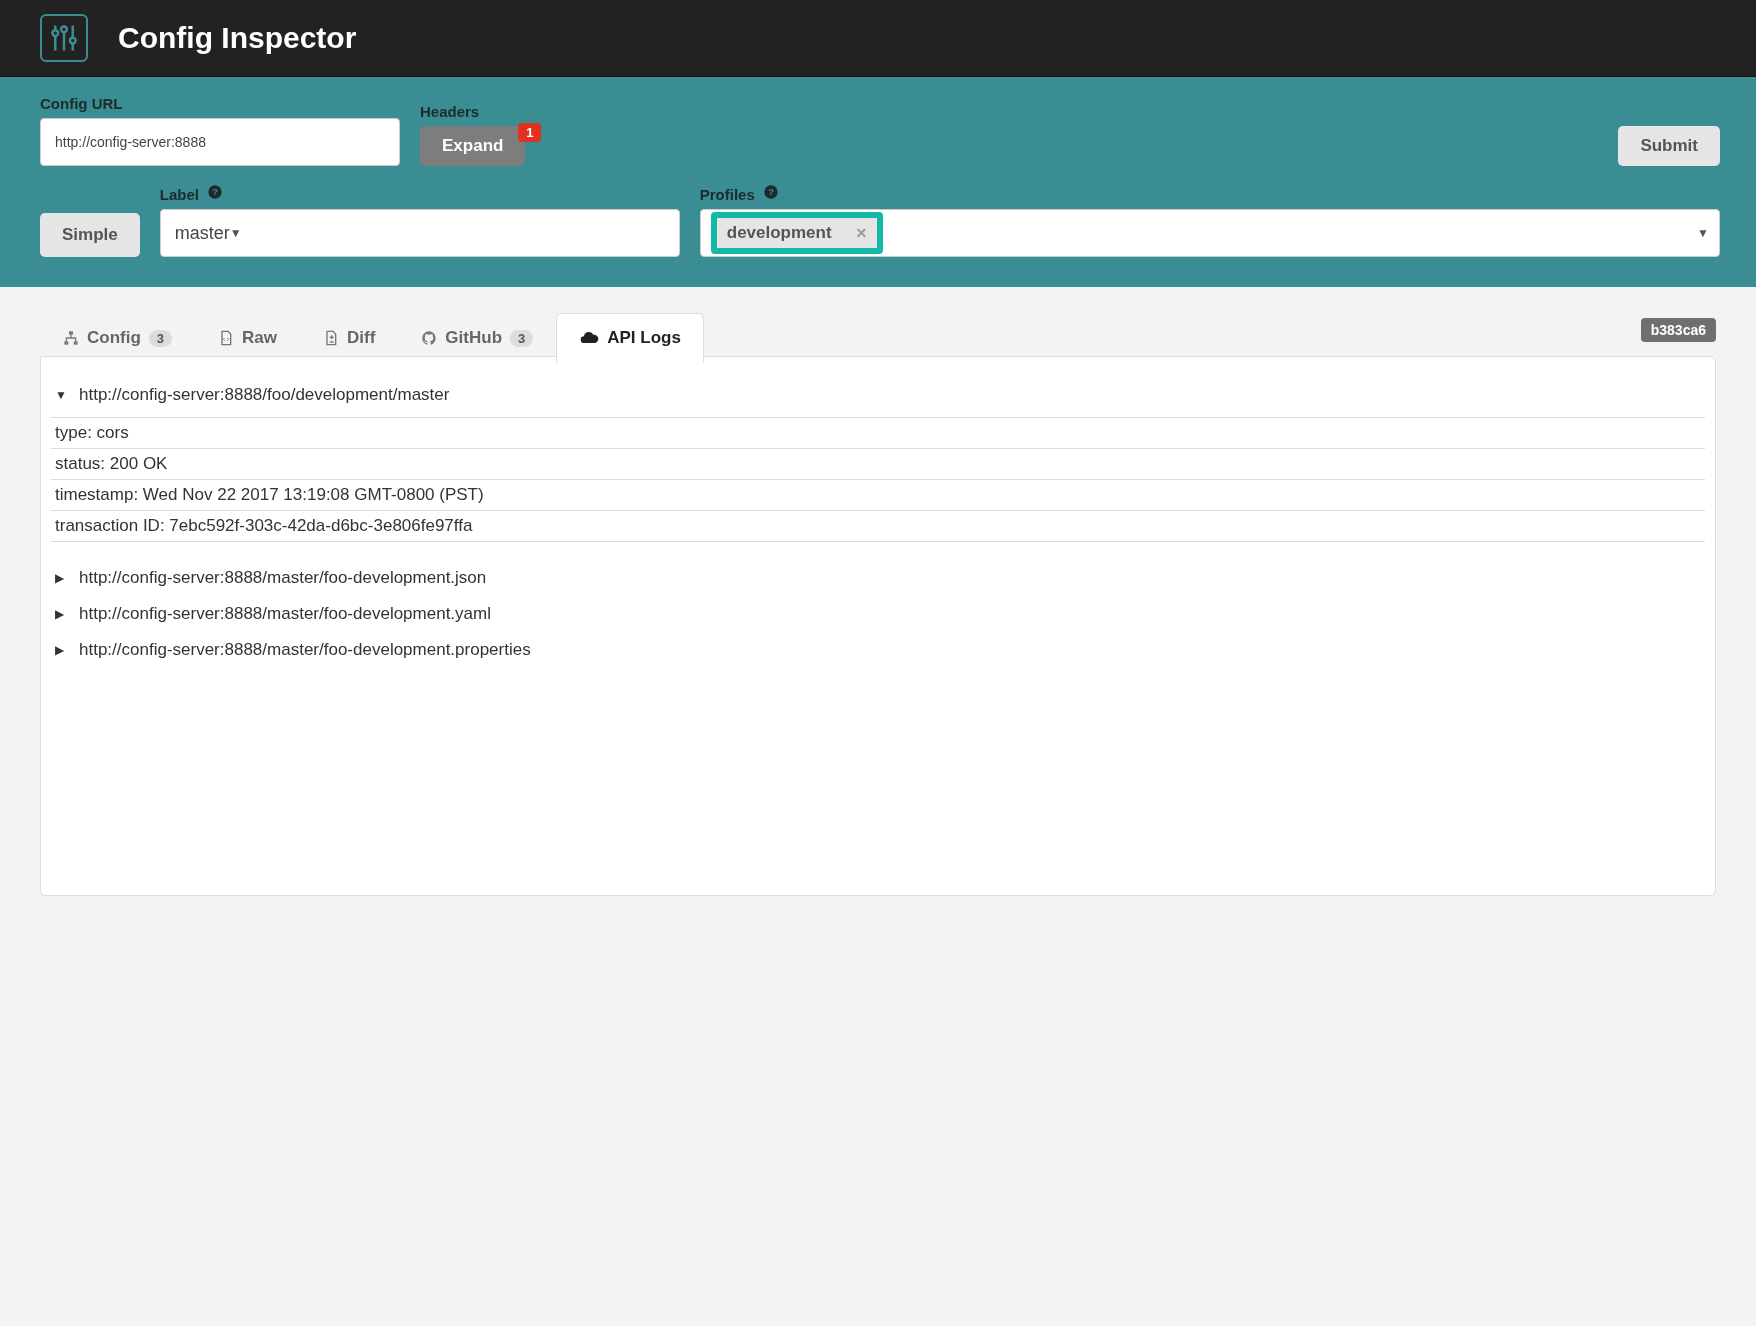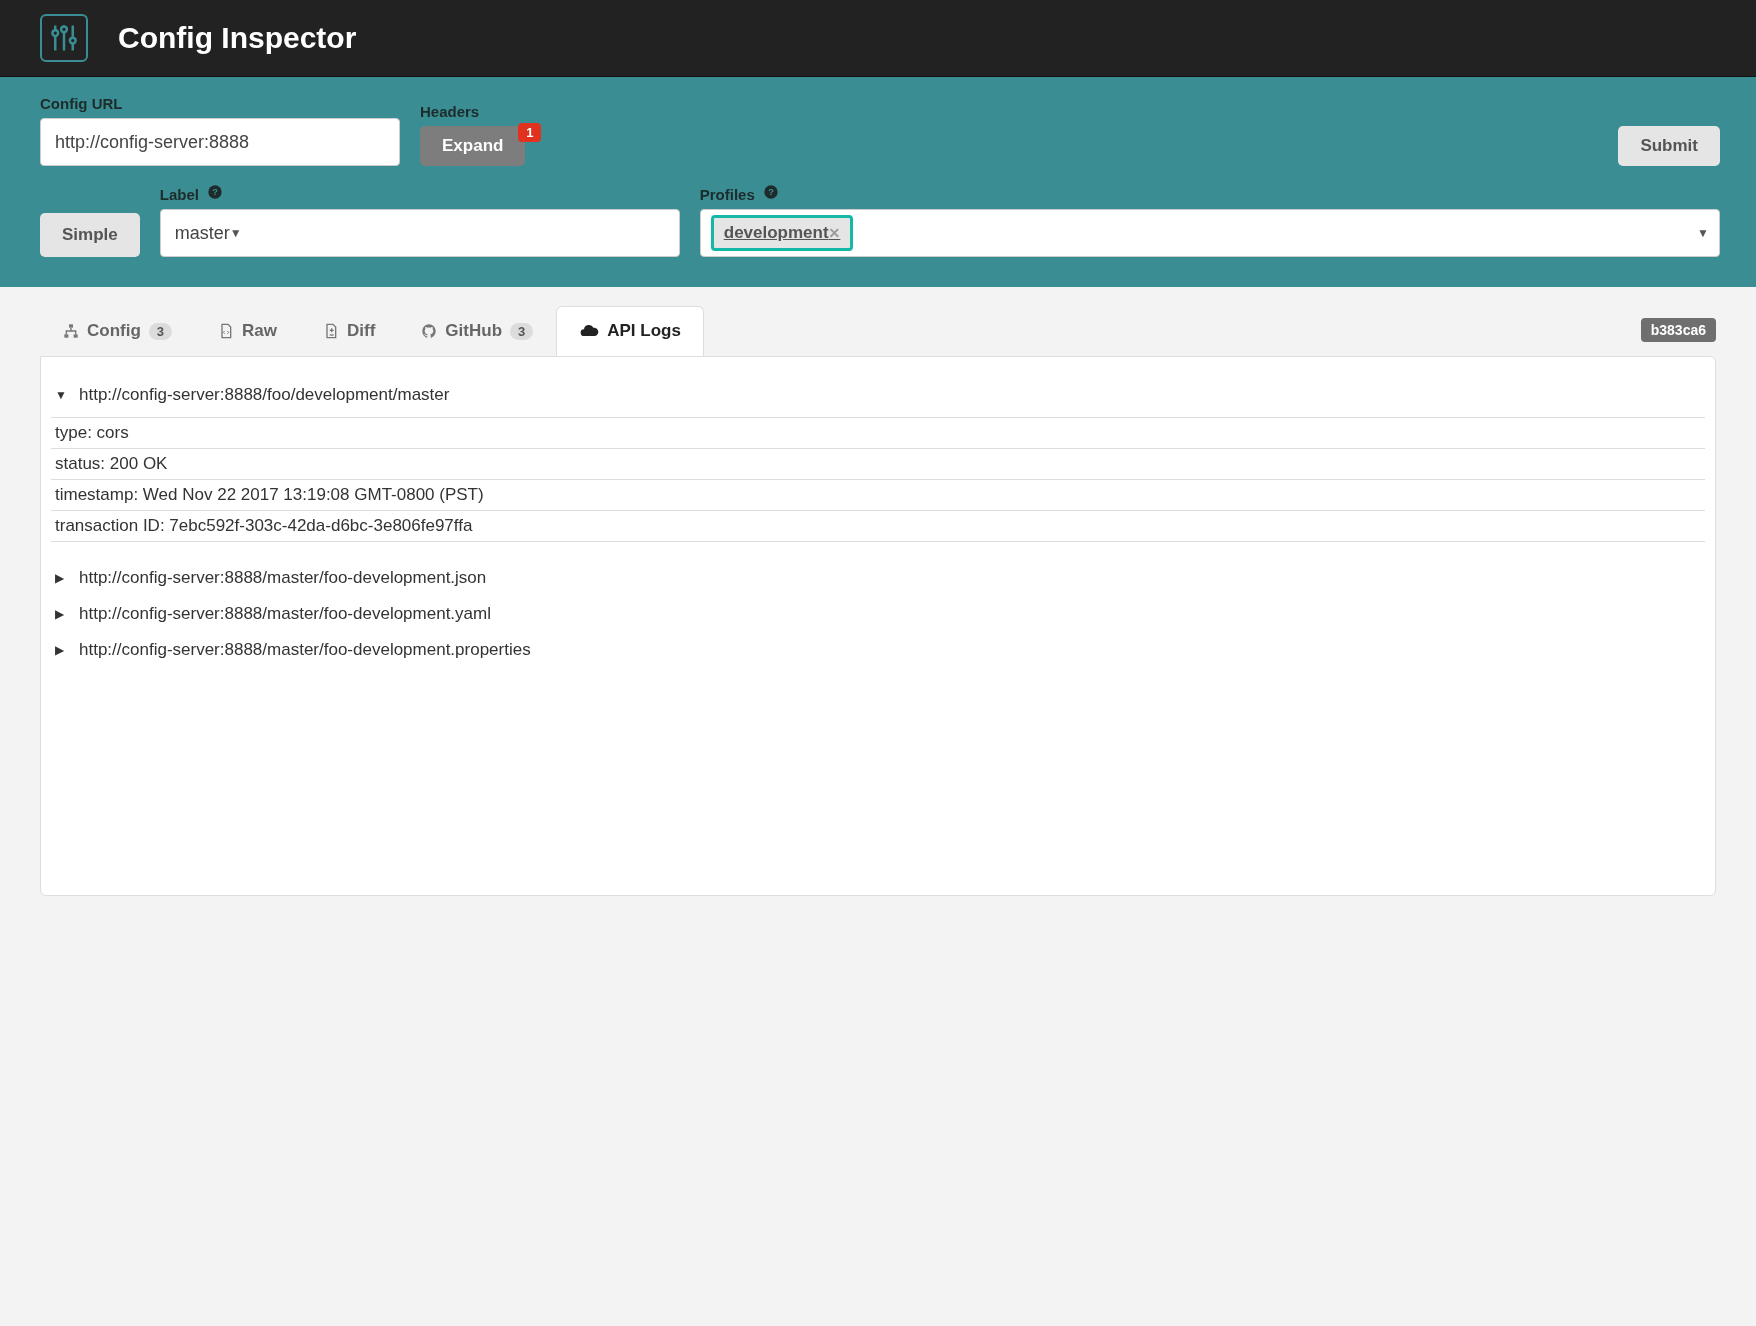--- a/index.html
+++ b/index.html
@@ -49,21 +49,21 @@
     font-weight: 700;
     color: #1d2b2b;
   }
   .form-label .help {
     margin-left: 4px;
     display: inline-flex;
   }
   .text-input {
     height: 48px;
     padding: 0 14px;
-    font-size: 18px;
+    font-size: 14px;
     border: 1px solid #ccc;
     border-radius: 4px;
     background: #fff;
     color: #444;
     font-weight: 500;
   }
   .select-input {
     height: 48px;
     border: 1px solid #ccc;
     border-radius: 4px;
@@ -105,30 +105,29 @@
     background: #fff;
     border: 1px solid #ccc;
     border-radius: 4px;
     padding: 6px 10px;
     display: flex;
     align-items: center;
     gap: 8px;
   }
   .tag {
     background: #e5e5e5;
-    border: 3px solid #14b8a6;
+    border: 6px solid #14b8a6;
     border-radius: 4px;
     padding: 5px 10px;
     font-size: 17px;
     color: #555;
     font-weight: 600;
     display: flex;
     align-items: center;
-    gap: 0;
-    text-decoration: underline;
+    gap: 24px;
   }
   .tag .x { color: #999; font-weight: 700; cursor: pointer; font-size: 14px;}
   .tag-input .caret { margin-left: auto; }
 
   .tabs-area { padding: 18px 40px 40px 40px; }
   .tabbar {
     display: flex;
     align-items: center;
     gap: 0;
     border-bottom: 1px solid transparent;
@@ -138,21 +137,21 @@
     font-size: 17px;
     font-weight: 700;
     color: #666;
     display: flex;
     align-items: center;
     gap: 8px;
     cursor: pointer;
     border: 1px solid transparent;
     border-bottom: none;
     position: relative;
-    top: 1px;
+    top: 8px;
   }
   .tab.active {
     background: #fff;
     border-color: #ddd;
     border-radius: 6px 6px 0 0;
     color: #222;
   }
   .tab .count {
     background: #dcdcdc;
     color: #555;

